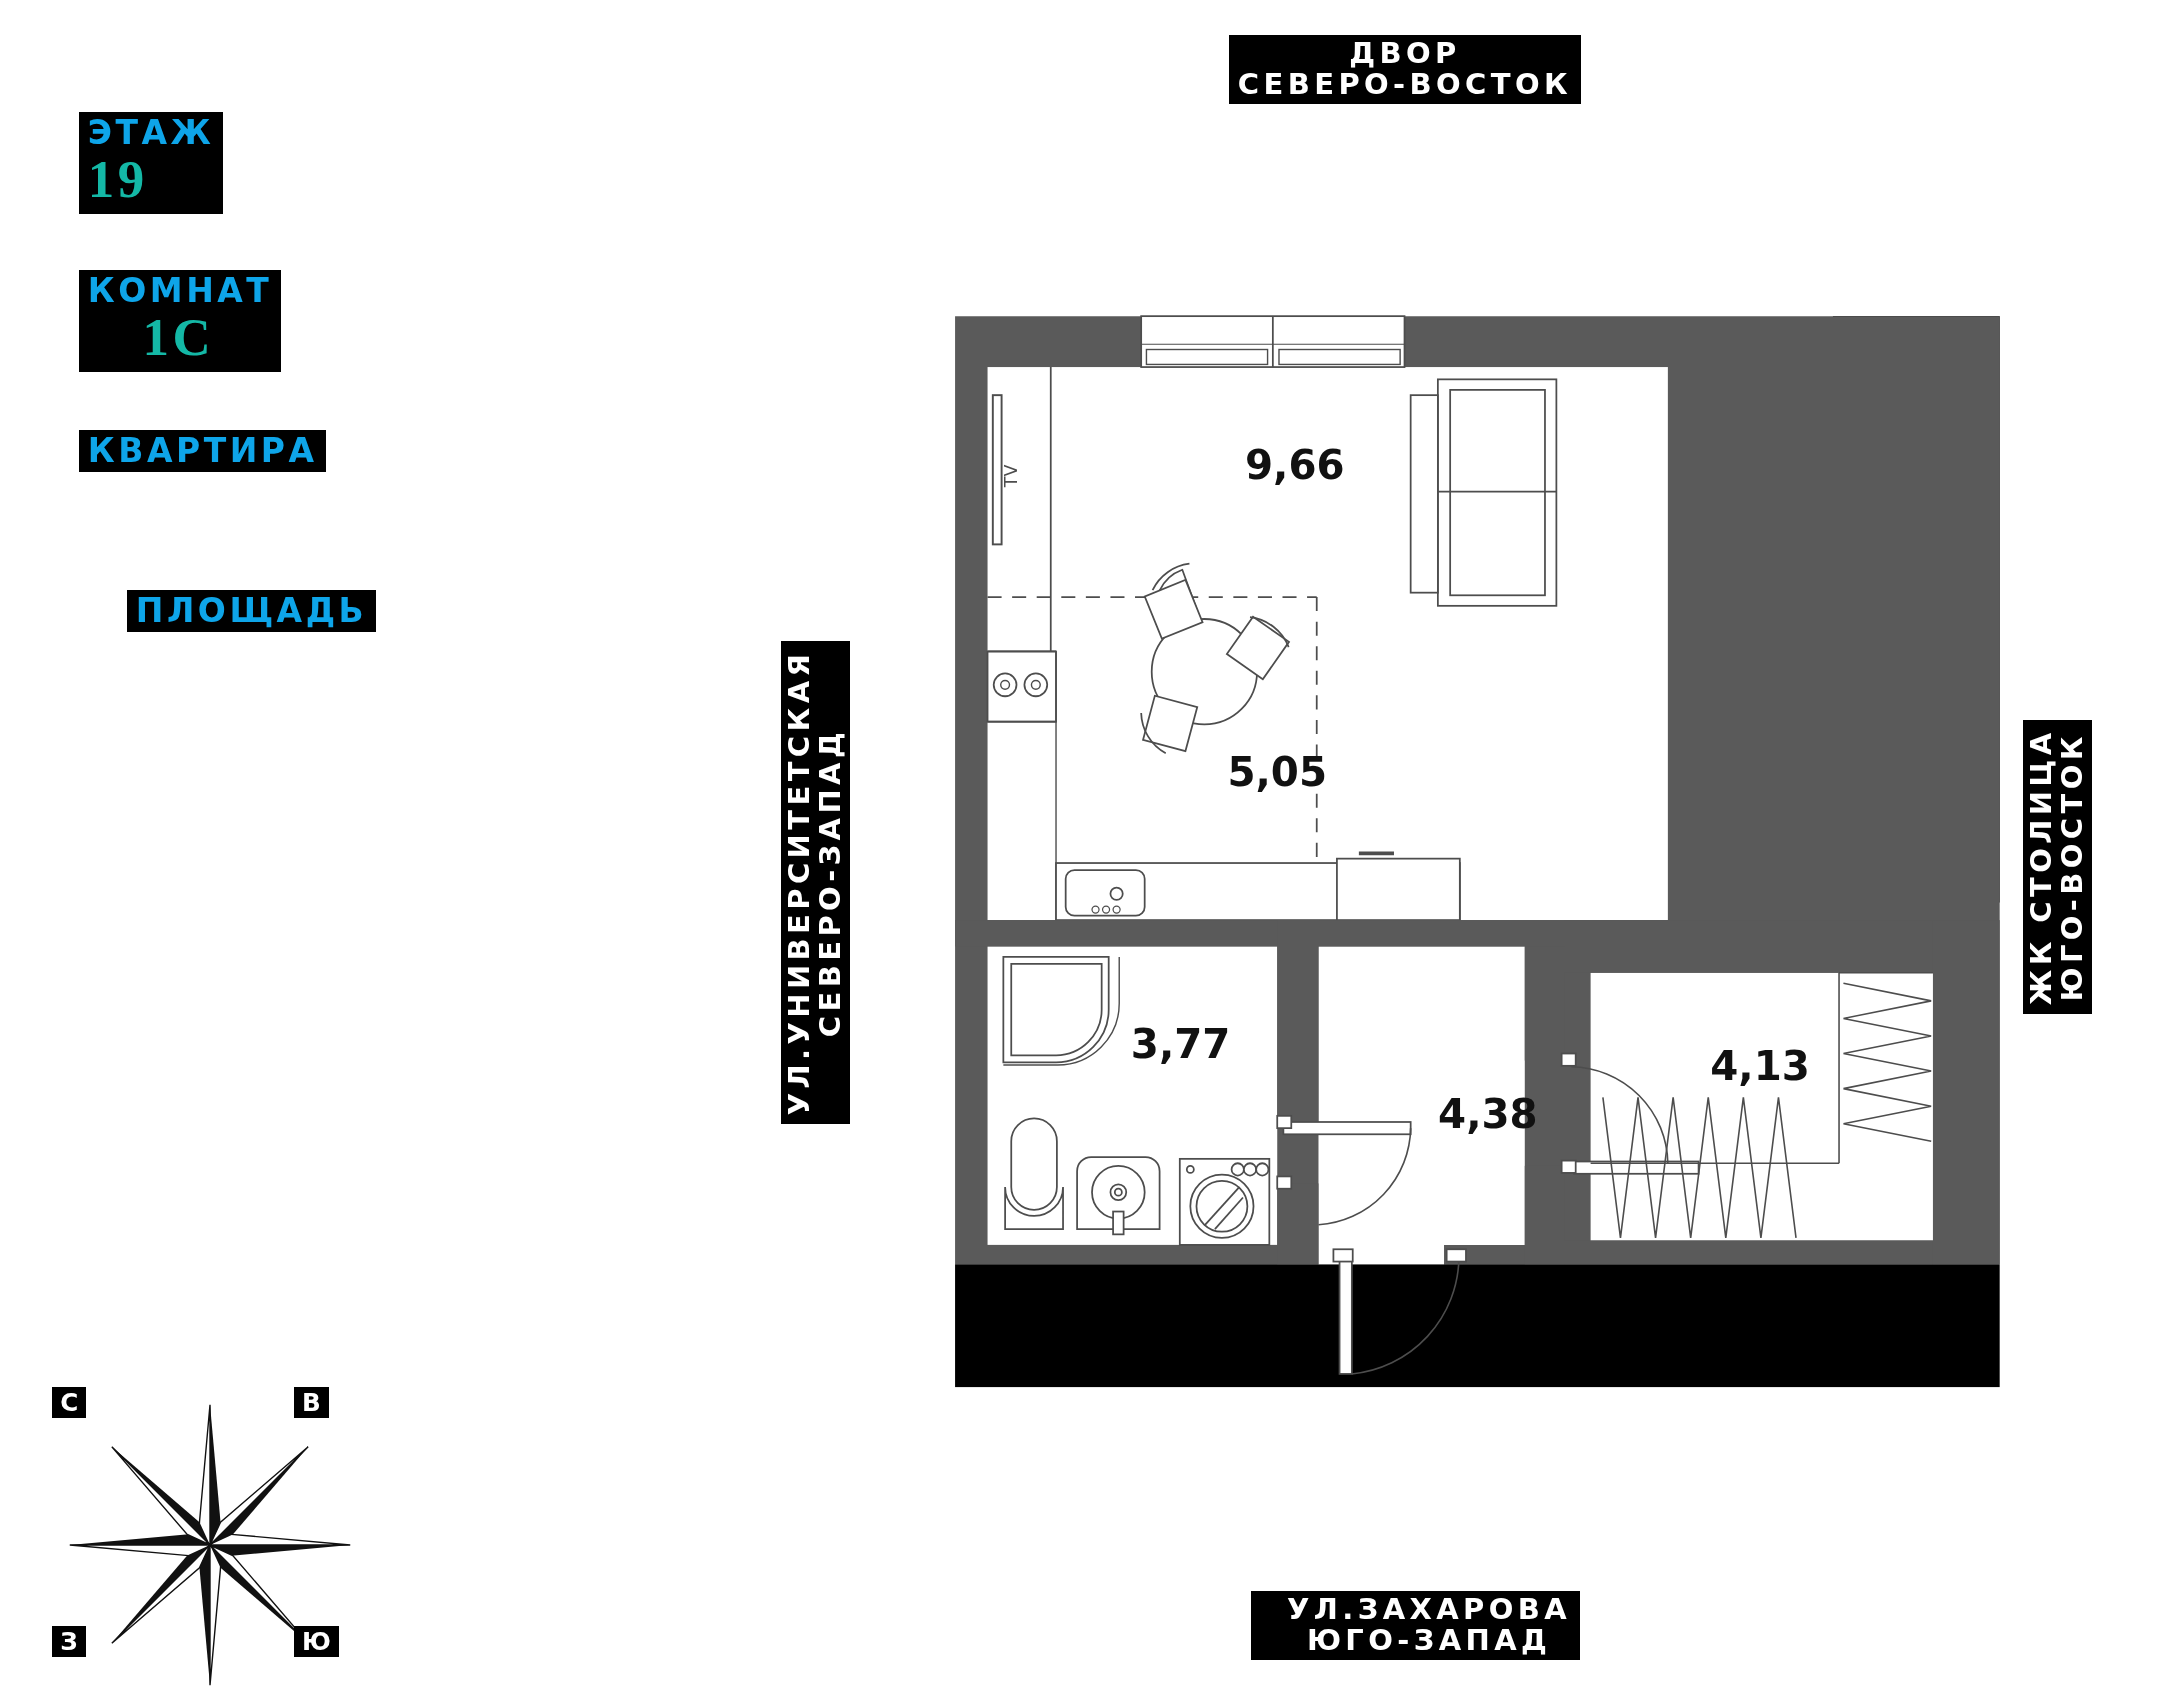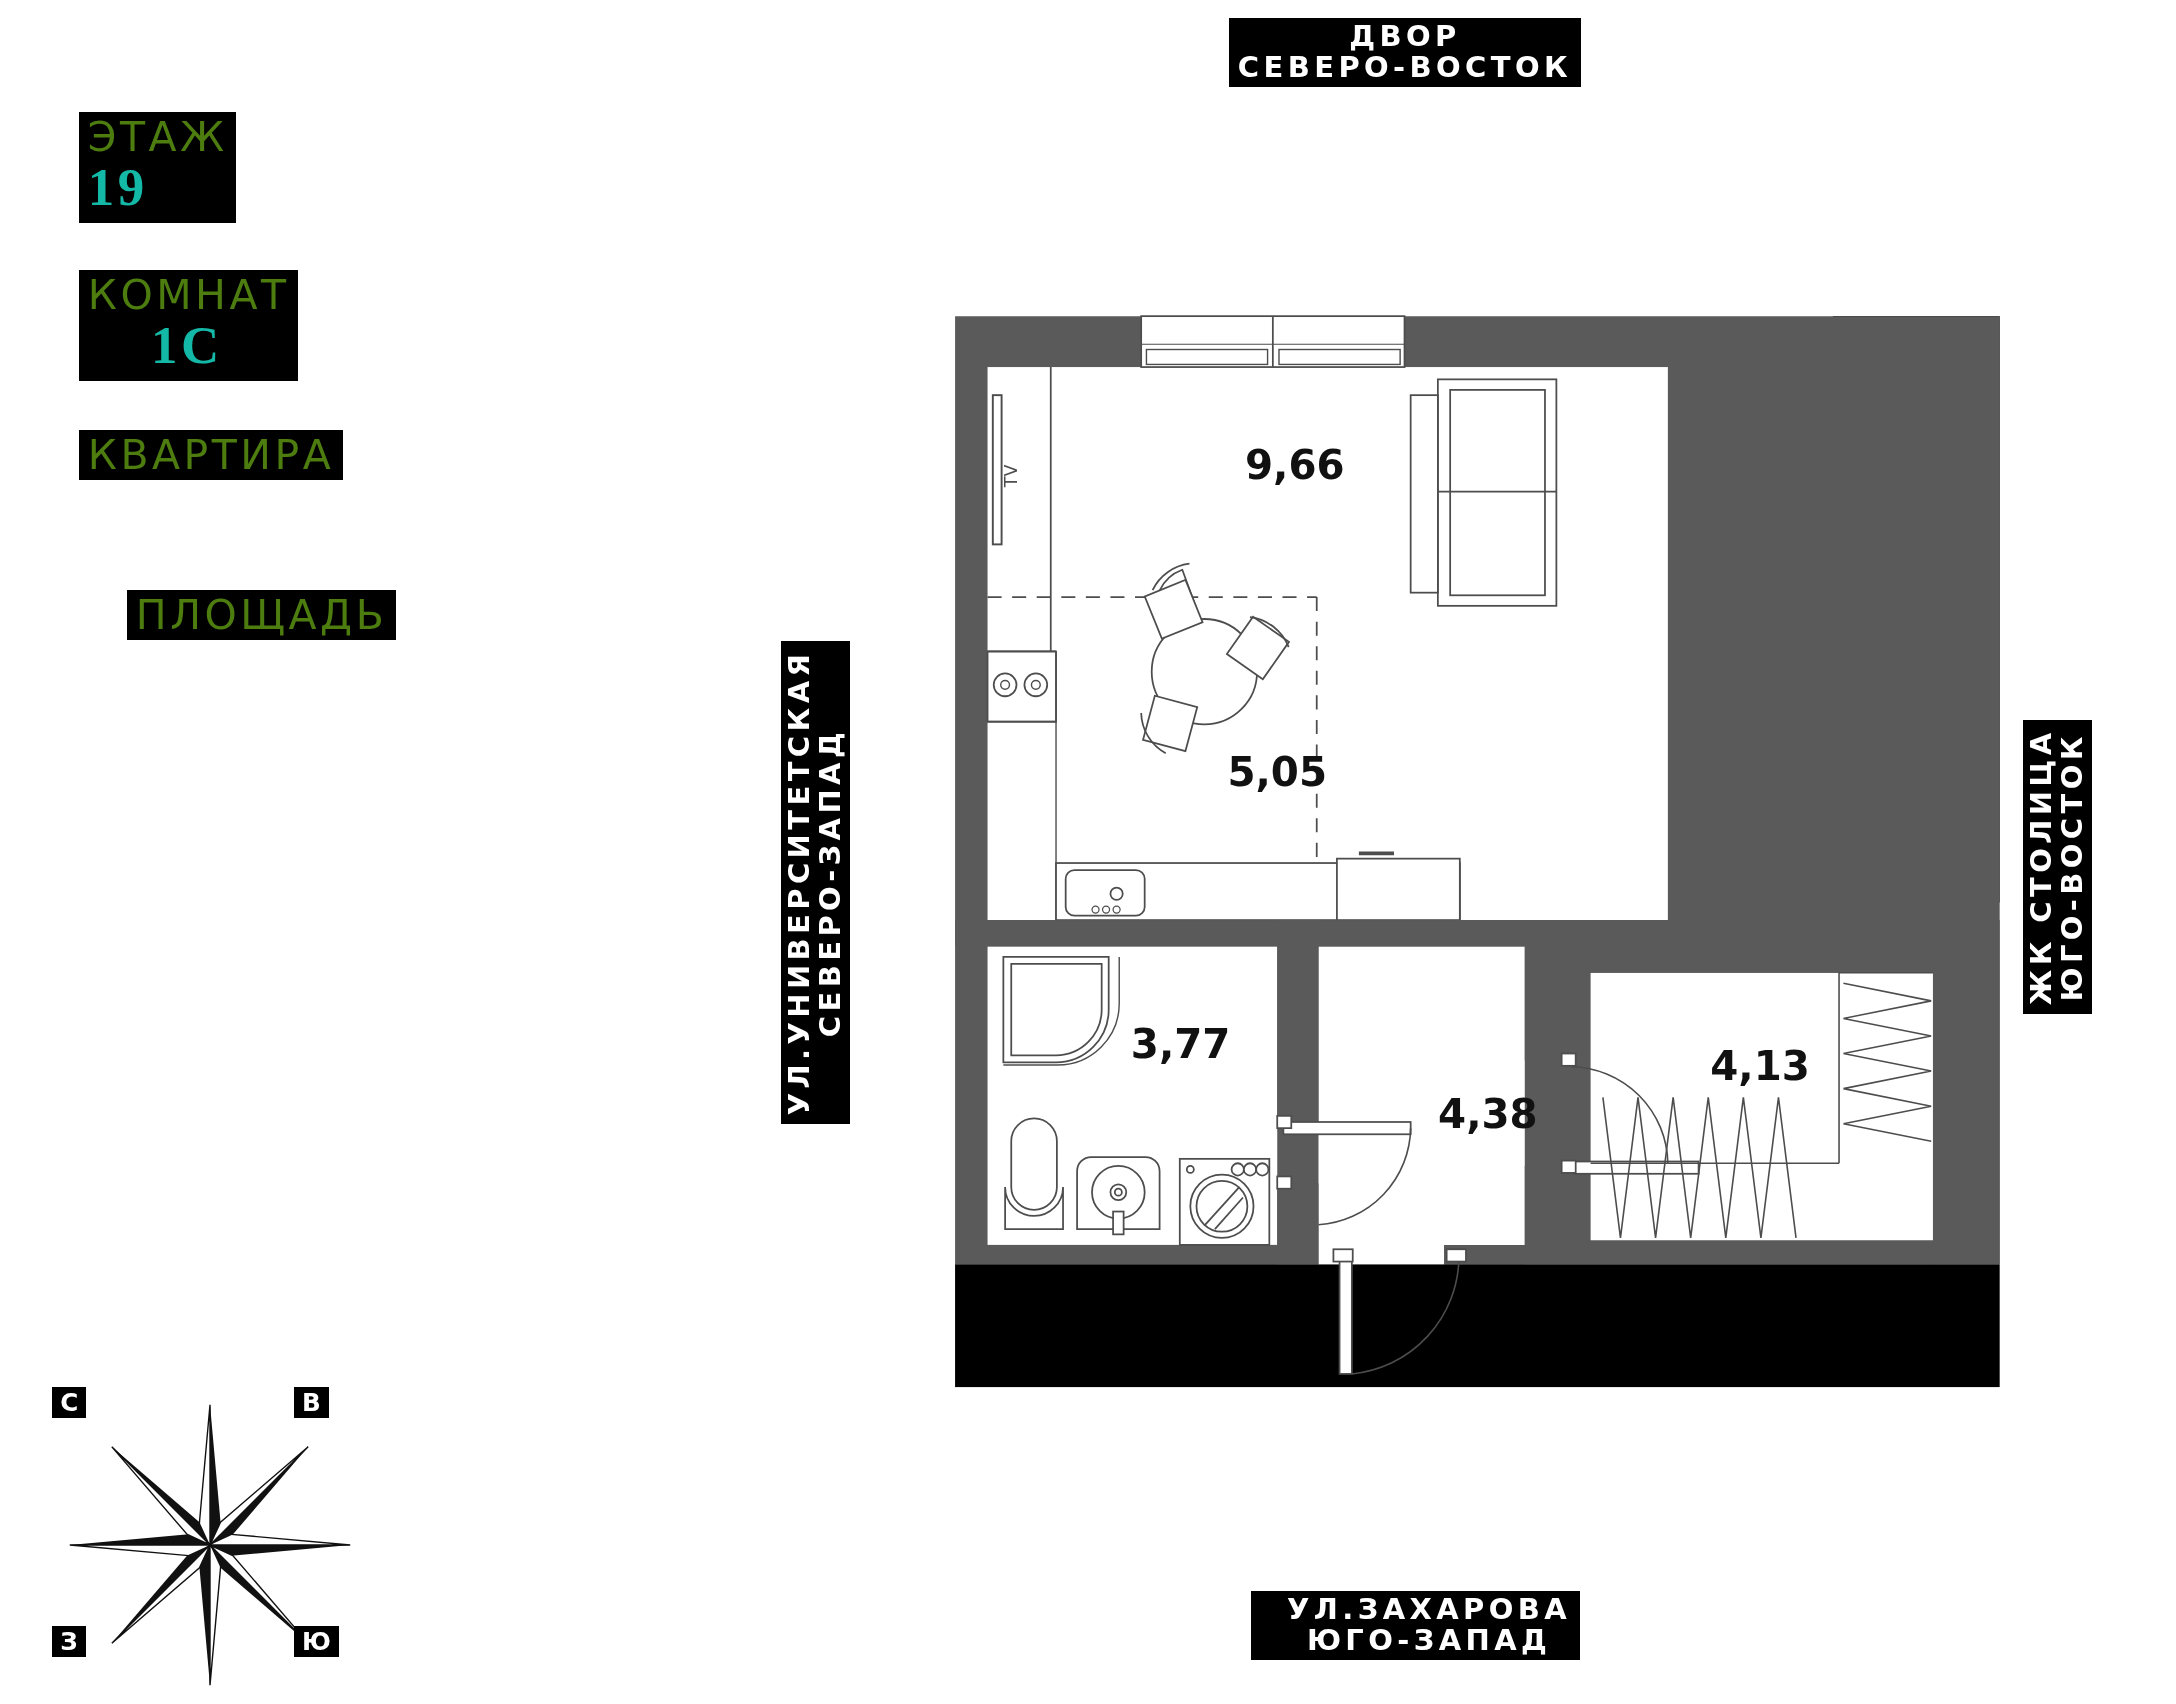--- a/index.html
+++ b/index.html
@@ -2,23 +2,23 @@
 <html style="font-size:14px"><head>
 <meta charset="utf-8">
 <style>
   html,body{margin:0;padding:0;background:#ffffff;}
   body{width:2177px;height:1705px;position:relative;overflow:hidden;
        font-family:"DejaVu Sans Mono","Liberation Mono",monospace;}
 
   
   .info-block{position:absolute;left:79px;}
   .info-caption{
-     display:inline-block;background:#000;color:#4d7c0f;
+     display:inline-block;background:#000;color:#0ea5e9;
      font-family:"DejaVu Sans","Liberation Sans",sans-serif;
-     font-weight:400;font-size:41px;letter-spacing:3.5px;
+     font-weight:700;font-size:33px;letter-spacing:3.5px;
      padding:3.5px 8.8px 3.5px 8.8px;line-height:1.05;
   }
   .info-value{
      display:inline-block;background:#000;color:#14b8a6;
      font-family:Liberation Serif, serif;
      font-weight:700;font-size:53px;letter-spacing:3.5px;
      padding:3.5px 12.3px 7px 8.8px;line-height:1.05;margin-top:-5.3px;
   }
   .info-value .sup{font-size:30px;vertical-align:super;}
   .info-row{display:block;}
@@ -61,21 +61,21 @@
 </div>
 
 <div class="info-block" style="top:430px;border-radius:9px;">
   <span class="info-row info-caption">КВАРТИРА</span>
 </div>
 
 <div class="info-block" style="top:590px;margin-left:48px;">
   <span class="info-row info-caption">ПЛОЩАДЬ</span>
 </div>
 
-<div class="orient" style="left:1229px;top:18px;">
+<div class="orient" style="left:1229px;top:35px;">
   <span class="l1">ДВОР</span>
   <span class="l2">СЕВЕРО-ВОСТОК</span>
 </div>
 
 <div class="orient vert-left" style="left:781px;top:1124px;">
   <span class="l1">УЛ.УНИВЕРСИТЕТСКАЯ</span>
   <span class="l2">СЕВЕРО-ЗАПАД</span>
 </div>
 
 <div class="orient vert-right" style="left:2023px;top:1014px;">

